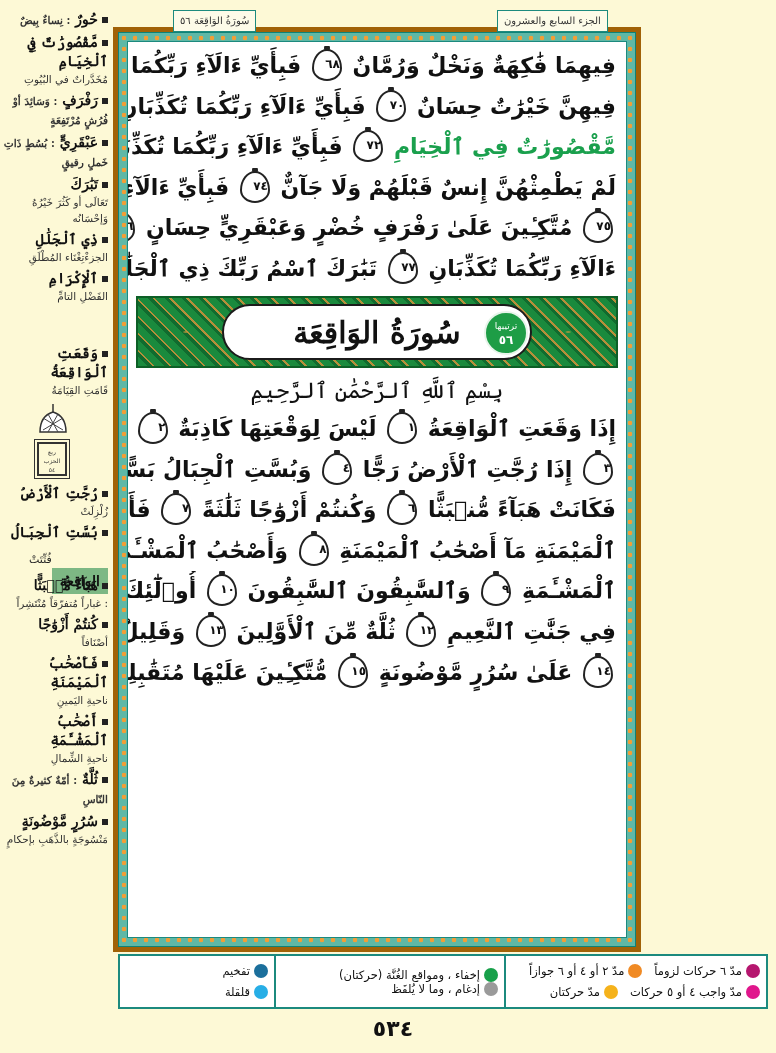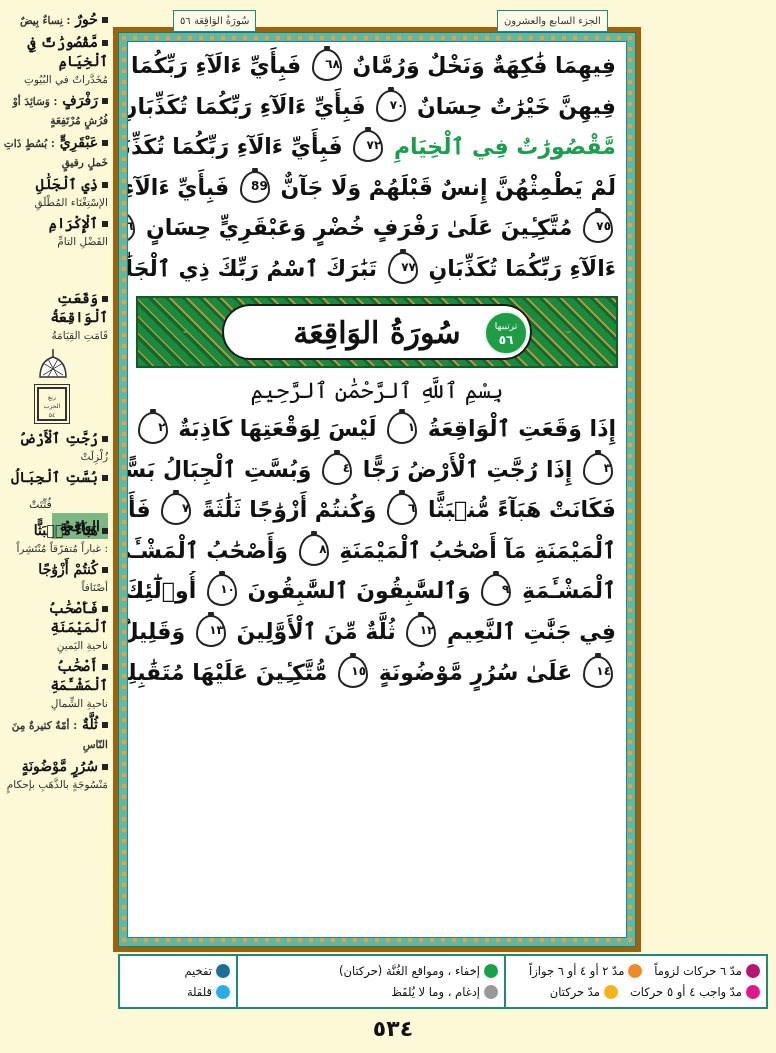--- a/index.html
+++ b/index.html
@@ -251,21 +251,21 @@
     display: flex;
     direction: rtl;
   }
   .legend-col {
     border-left: 2px solid #1c8a7e;
     padding: 5px 6px;
     display: flex; flex-direction: column; justify-content: space-around;
   }
   .legend-col:last-child { border-left: none; padding-left: 40px; }
   .legend-col.col1 { width: 262px; }
-  .legend-col.col2 { width: 268px; }
+  .legend-col.col2 { width: 230px; justify-content: center; }
   .legend-col.col3 { flex: 1; }
   .legend-row { display: flex; align-items: center; gap: 12px; white-space: nowrap; }
   .legend-item {
     display: flex; align-items: center; gap: 4px;
     font-family: "DejaVu Sans", sans-serif;
     font-size: 11.5px;
     color: #111;
   }
   .dot {
     width: 14px; height: 14px; border-radius: 50%;
@@ -296,22 +296,26 @@
     <span class="gloss-word"><span class="bullet"></span><span>مَّقْصُورَٰتٌ فِي ٱلْخِيَامِ</span></span>
     <span class="gloss-meaning">مُخَدَّراتٌ في البُيُوتِ</span>
   </div>
   <div class="gloss-entry">
     <span class="gloss-word"><span class="bullet"></span><span>رَفْرَفٍ</span> <span class="gloss-meaning" style="display:inline">: وَسَائِدَ أوْ فُرُشٍ مُرْتَفِعَةٍ</span></span>
   </div>
   <div class="gloss-entry">
     <span class="gloss-word"><span class="bullet"></span><span>عَبْقَرِيٍّ</span> <span class="gloss-meaning" style="display:inline">: بُسُطٍ ذَاتِ خَملٍ رقيقٍ</span></span>
   </div>
   <div class="gloss-entry">
+    <span class="gloss-word"><span class="bullet"></span><span>تَبَٰرَكَ</span></span>
+    <span class="gloss-meaning">تَعَالَى أو كَثُرَ خَيْرُهُ وَإحْسَانُه</span>
+  </div>
+  <div class="gloss-entry">
     <span class="gloss-word"><span class="bullet"></span><span>ذِي ٱلْجَلَٰلِ</span></span>
-    <span class="gloss-meaning">الإسْتِغْنَاء المُطْلَقِ</span>
+    <span class="gloss-meaning">الجزءْتِغْنَاء المُطْلَقِ</span>
   </div>
   <div class="gloss-entry" style="margin-bottom:40px">
     <span class="gloss-word"><span class="bullet"></span><span>ٱلْإِكْرَامِ</span></span>
     <span class="gloss-meaning">الفَضْلِ التامِّ</span>
   </div>
   <div class="gloss-entry">
     <span class="gloss-word"><span class="bullet"></span><span>وَقَعَتِ ٱلْوَاقِعَةُ</span></span>
     <span class="gloss-meaning">قَامَتِ القِيَامَةُ</span>
   </div>
 
@@ -389,21 +393,21 @@
 
         <div class="qline">
           <span class="c-green">مَّقْصُورَٰتٌ فِي ٱلْخِيَامِ</span>
           <span class="ayah-no">٧٢</span>
           <span>فَبِأَيِّ ءَالَآءِ رَبِّكُمَا تُكَذِّبَانِ</span>
           <span class="ayah-no">٧٣</span>
         </div>
 
         <div class="qline">
           <span>لَمْ يَطْمِثْهُنَّ إِنسٌ قَبْلَهُمْ وَلَا جَآنٌّ</span>
-          <span class="ayah-no">89</span>
+          <span class="ayah-no">٧٤</span>
           <span>فَبِأَيِّ ءَالَآءِ رَبِّكُمَا تُكَذِّبَانِ</span>
         </div>
 
         <div class="qline">
           <span class="ayah-no">٧٥</span>
           <span>مُتَّكِـِٔينَ عَلَىٰ رَفْرَفٍ خُضْرٍ وَعَبْقَرِيٍّ حِسَانٍ</span>
           <span class="ayah-no">٧٦</span>
           <span>فَبِأَيِّ</span>
         </div>
 

